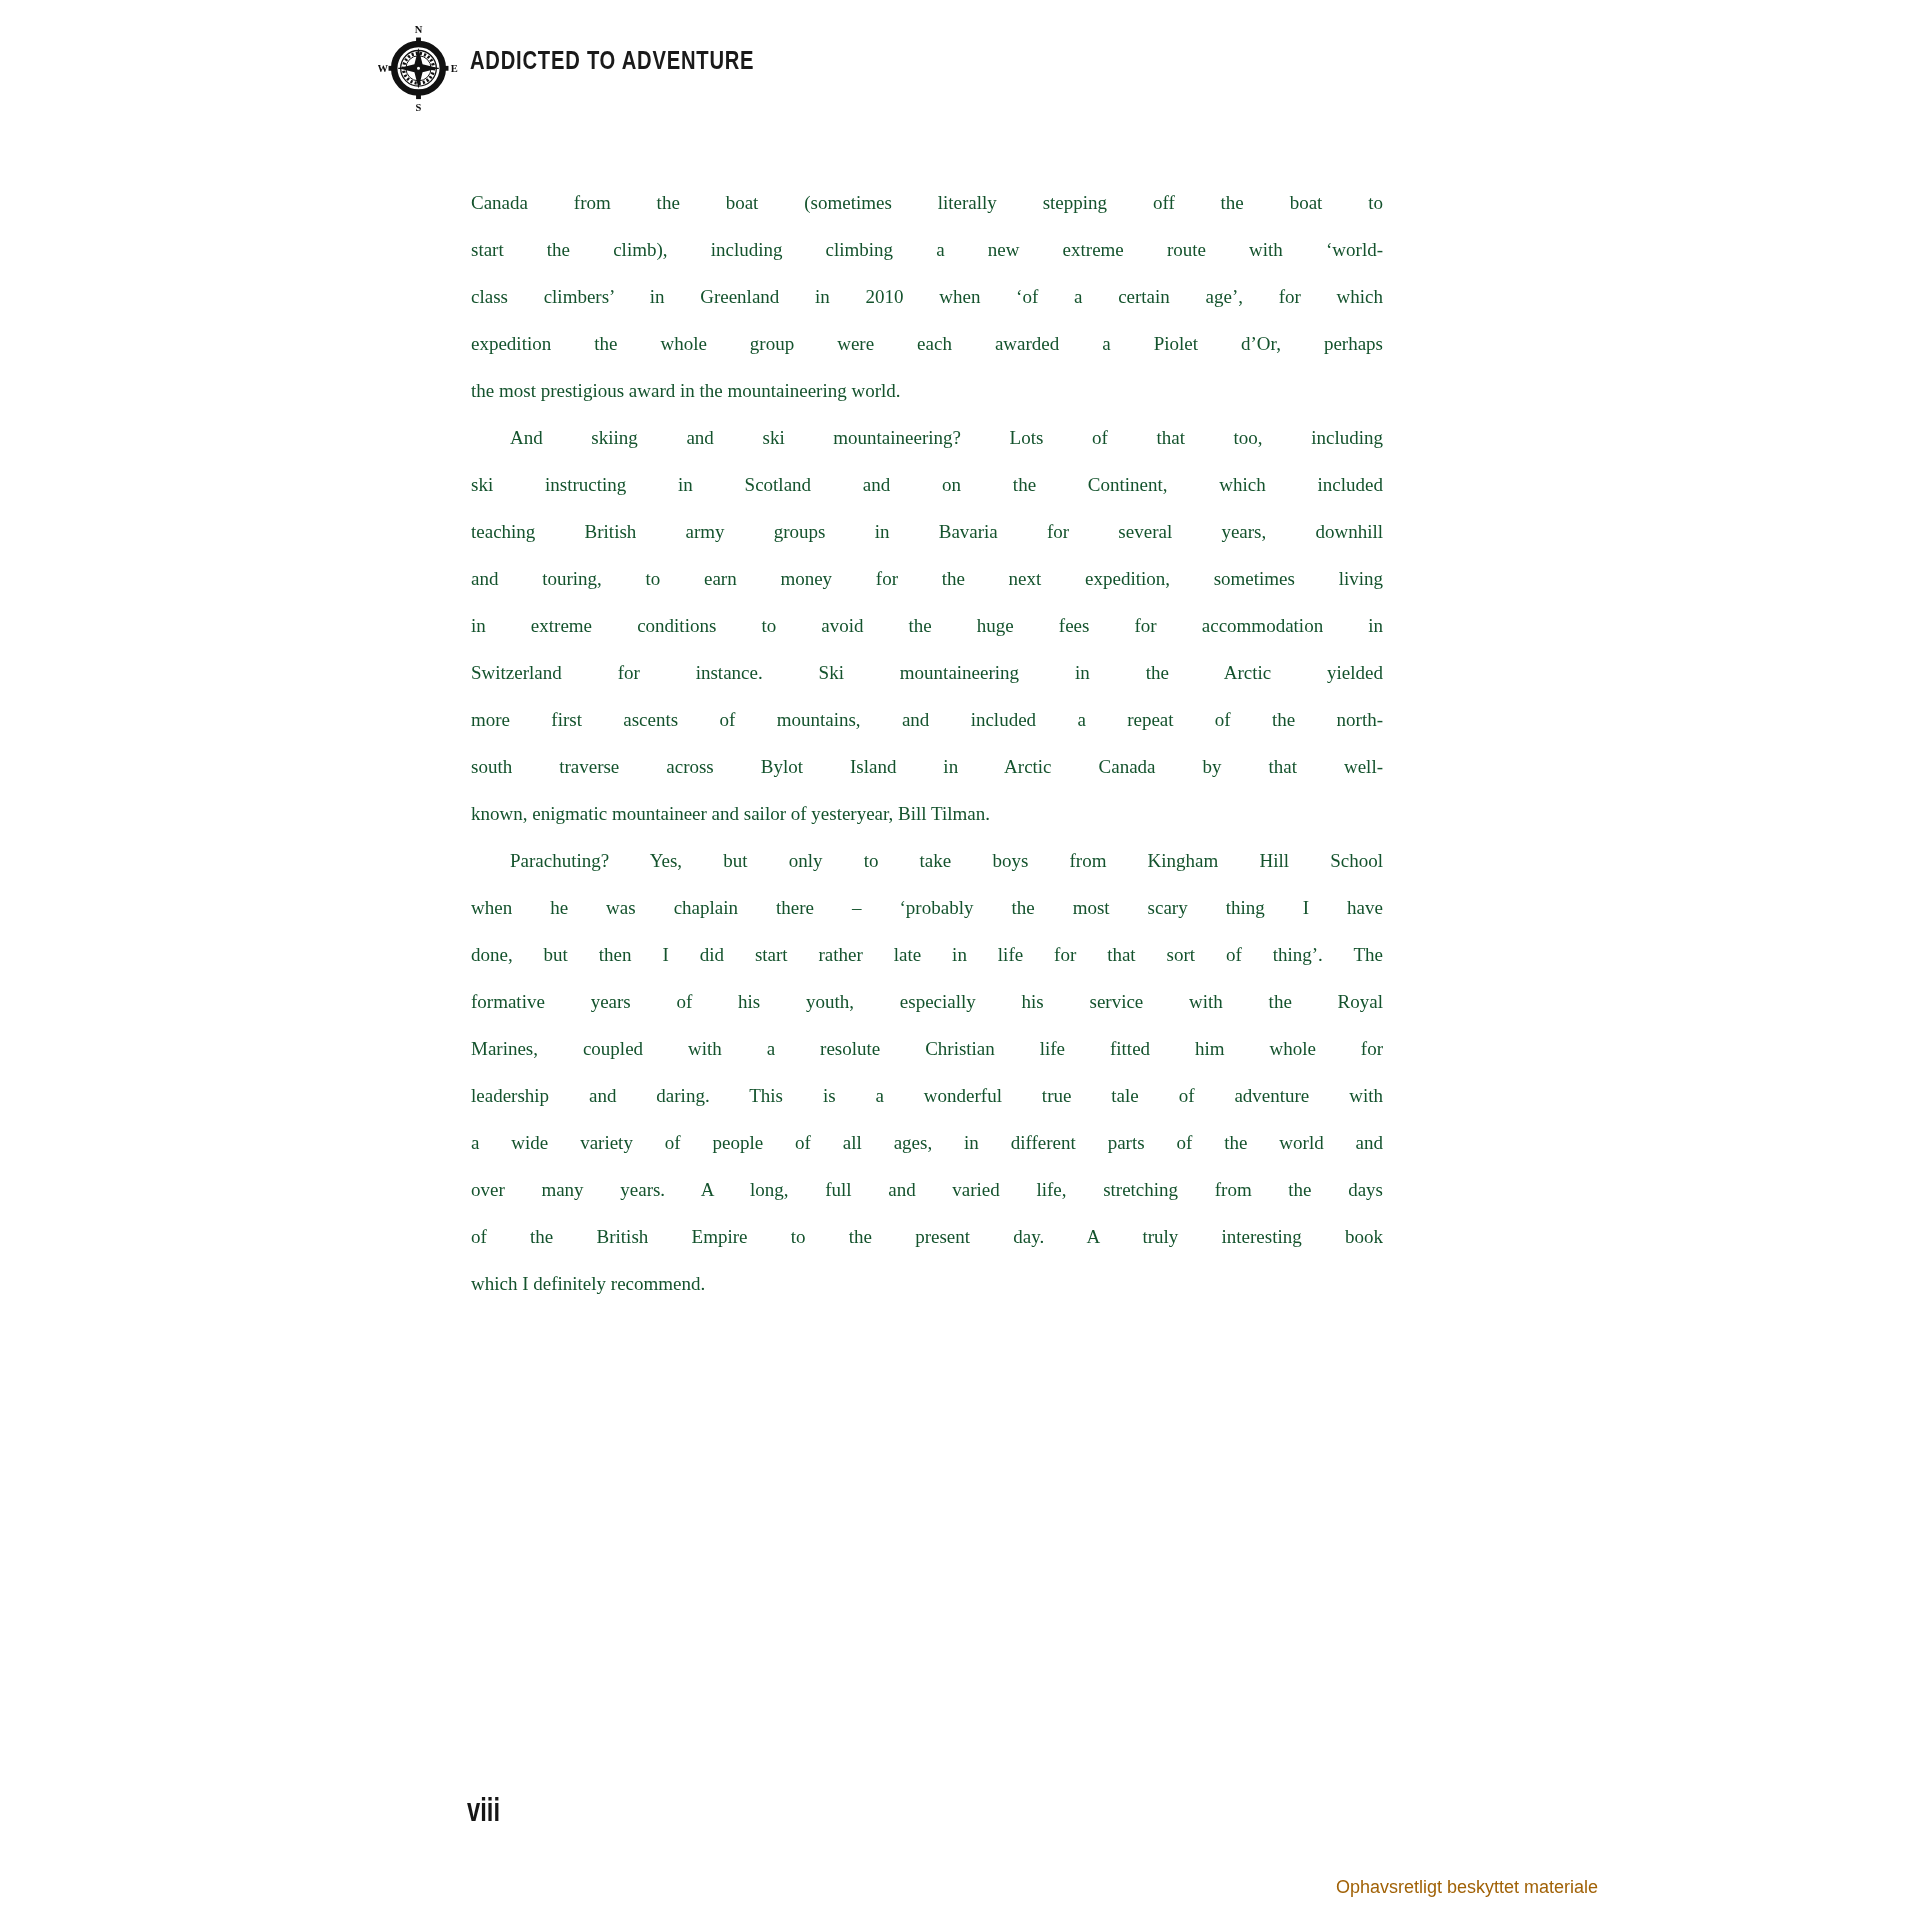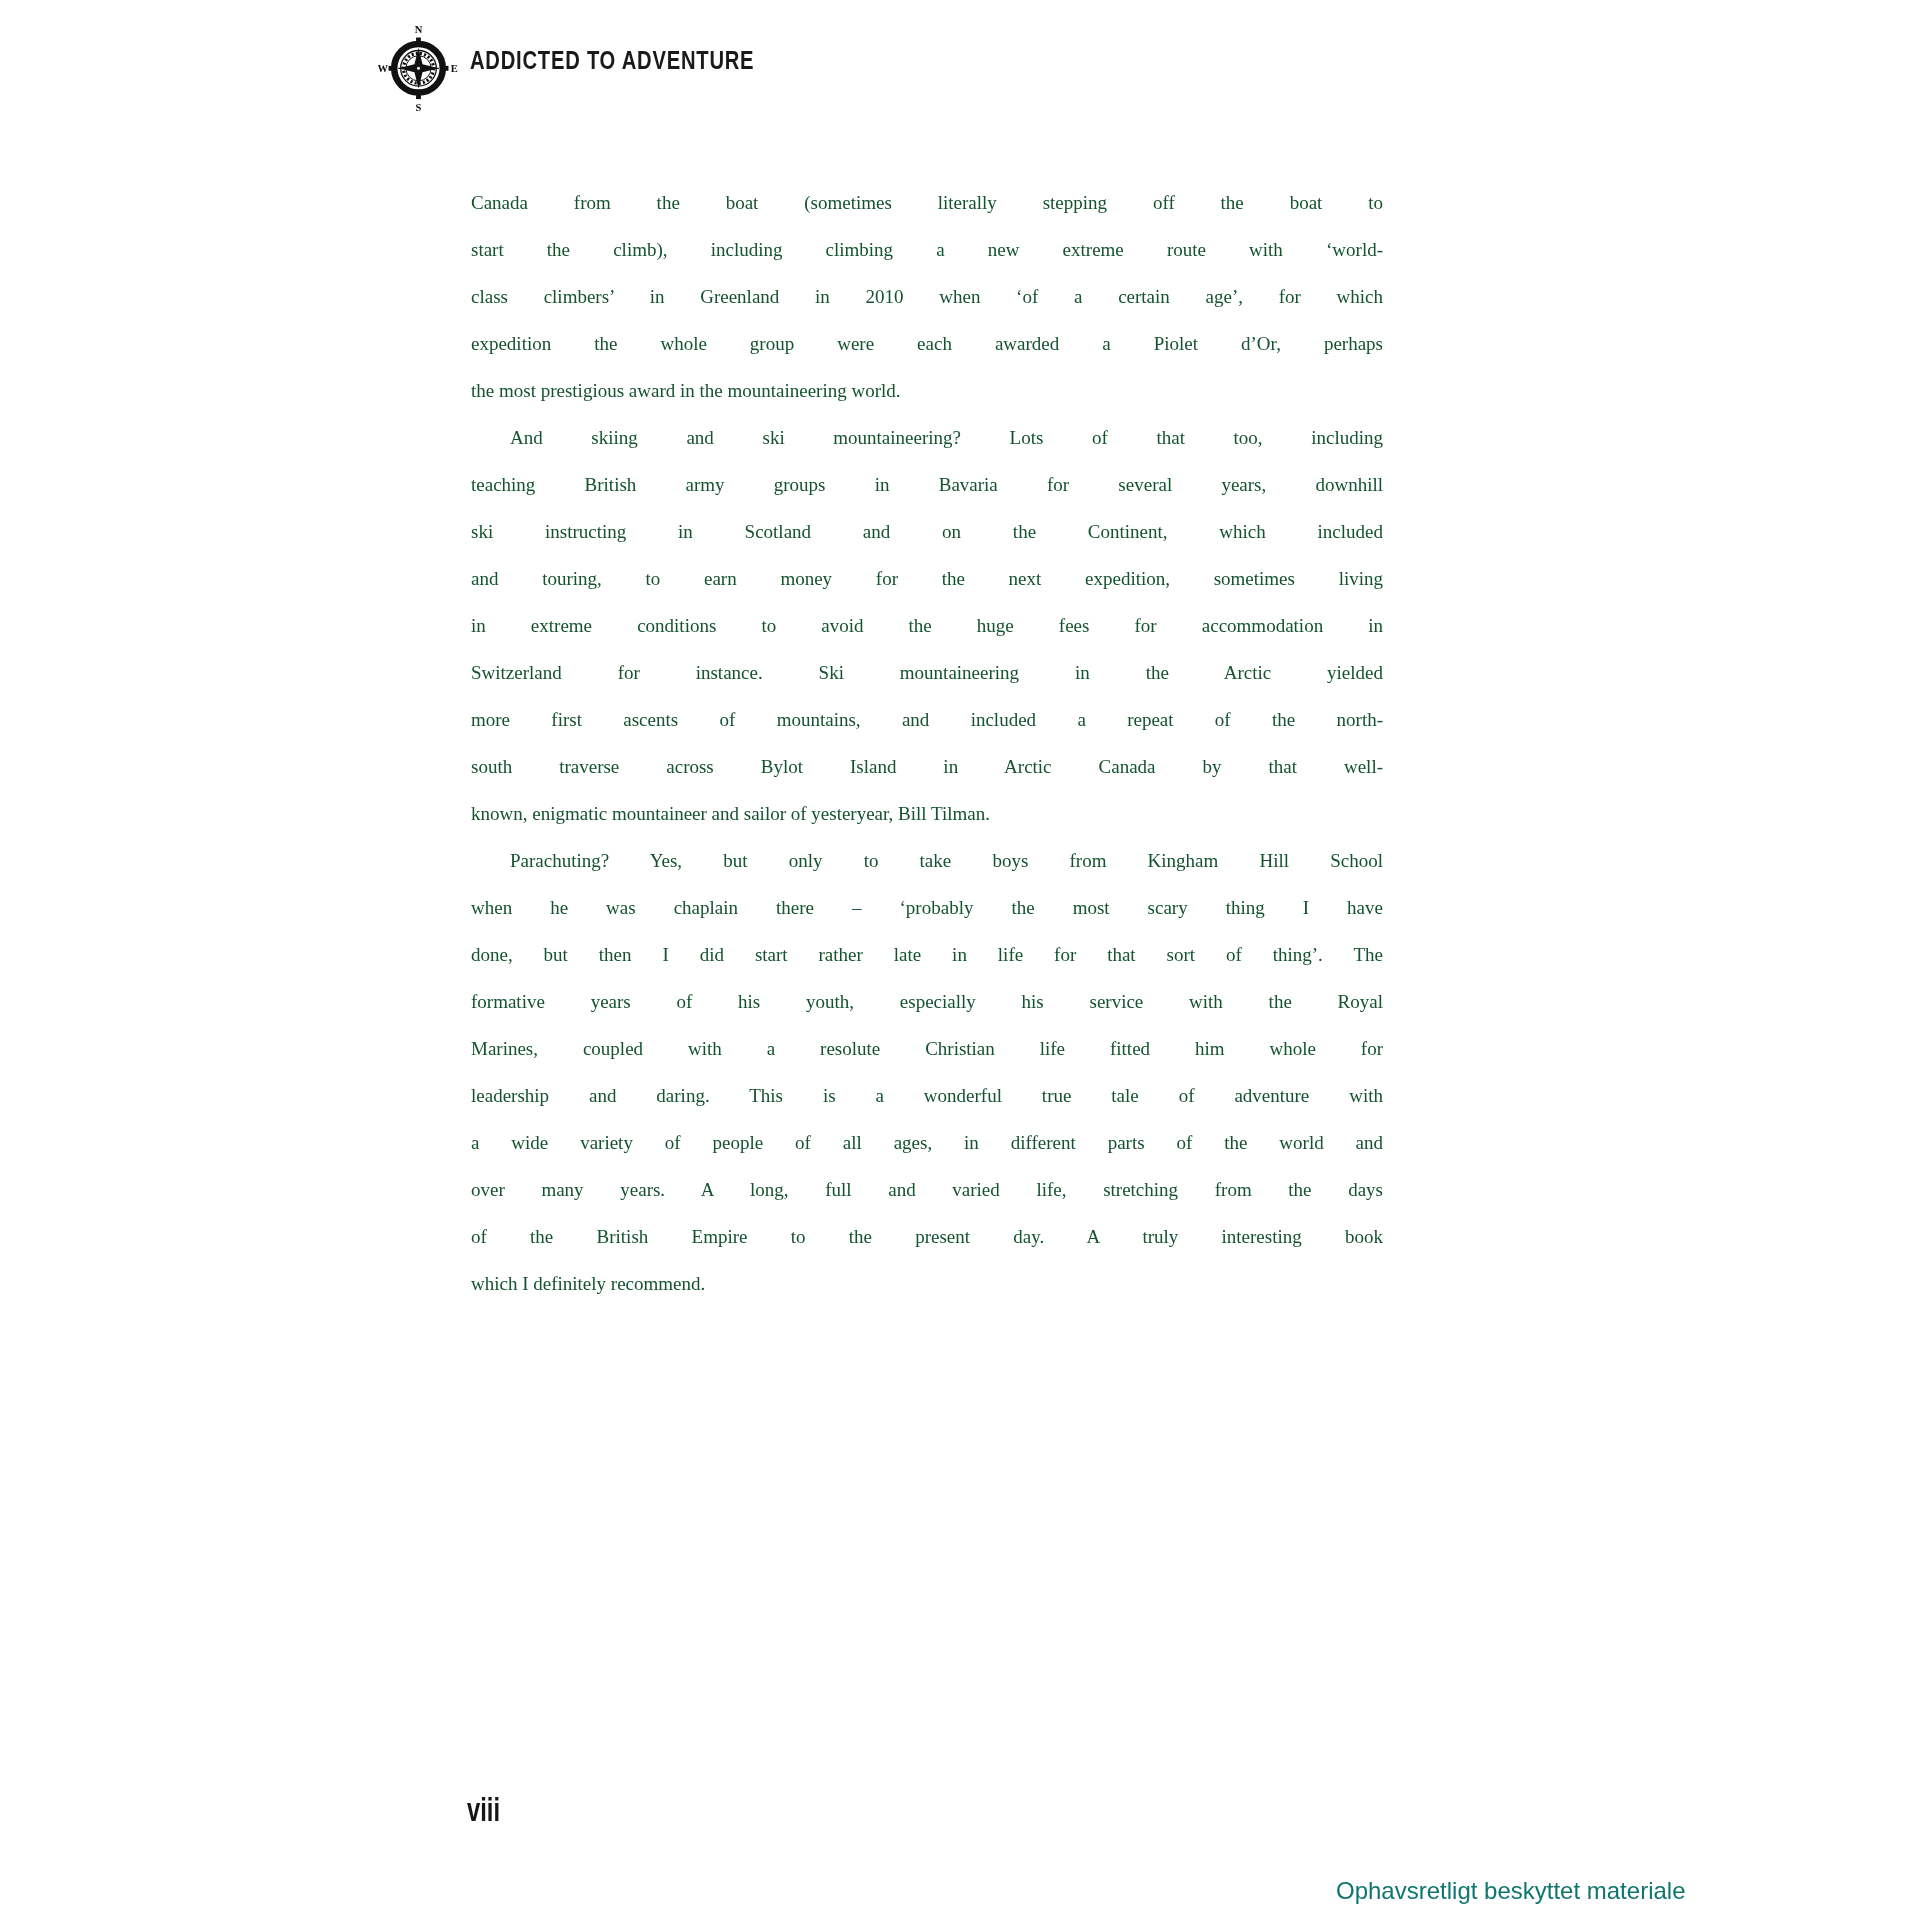--- a/index.html
+++ b/index.html
@@ -67,22 +67,22 @@
     letter-spacing: 0px;
     color: #161616;
     transform: scaleX(0.72);
     transform-origin: left top;
   }
   .watermark {
     position: absolute;
     left: 1336px;
     top: 1877px;
     font-family: "Liberation Sans", sans-serif;
-    font-size: 24px;
-    color: #0f766e;
+    font-size: 18px;
+    color: #a16207;
   }
 </style>
 </head>
 <body>
 
 <div class="page">
 
   <div class="compass">
     <svg viewBox="0 0 100 112" width="81" height="91" xmlns="http://www.w3.org/2000/svg">
 
@@ -115,22 +115,22 @@
     <div>
       <div class="line">Canada from the boat (sometimes literally stepping off the boat to</div>
       <div class="line">start the climb), including climbing a new extreme route with ‘world-</div>
       <div class="line">class climbers’ in Greenland in 2010 when ‘of a certain age’, for which</div>
       <div class="line">expedition the whole group were each awarded a Piolet d’Or, perhaps</div>
       <div class="line end">the most prestigious award in the mountaineering world.</div>
     </div>
 
     <div>
       <div class="line indent">And skiing and ski mountaineering? Lots of that too, including</div>
+      <div class="line">ski instructing in Scotland and on the Continent, which included</div>
       <div class="line">teaching British army groups in Bavaria for several years, downhill</div>
-      <div class="line">ski instructing in Scotland and on the Continent, which included</div>
       <div class="line">and touring, to earn money for the next expedition, sometimes living</div>
       <div class="line">in extreme conditions to avoid the huge fees for accommodation in</div>
       <div class="line">Switzerland for instance. Ski mountaineering in the Arctic yielded</div>
       <div class="line">more first ascents of mountains, and included a repeat of the north-</div>
       <div class="line">south traverse across Bylot Island in Arctic Canada by that well-</div>
       <div class="line end">known, enigmatic mountaineer and sailor of yesteryear, Bill Tilman.</div>
     </div>
 
     <div>
       <div class="line indent">Parachuting? Yes, but only to take boys from Kingham Hill School</div>

